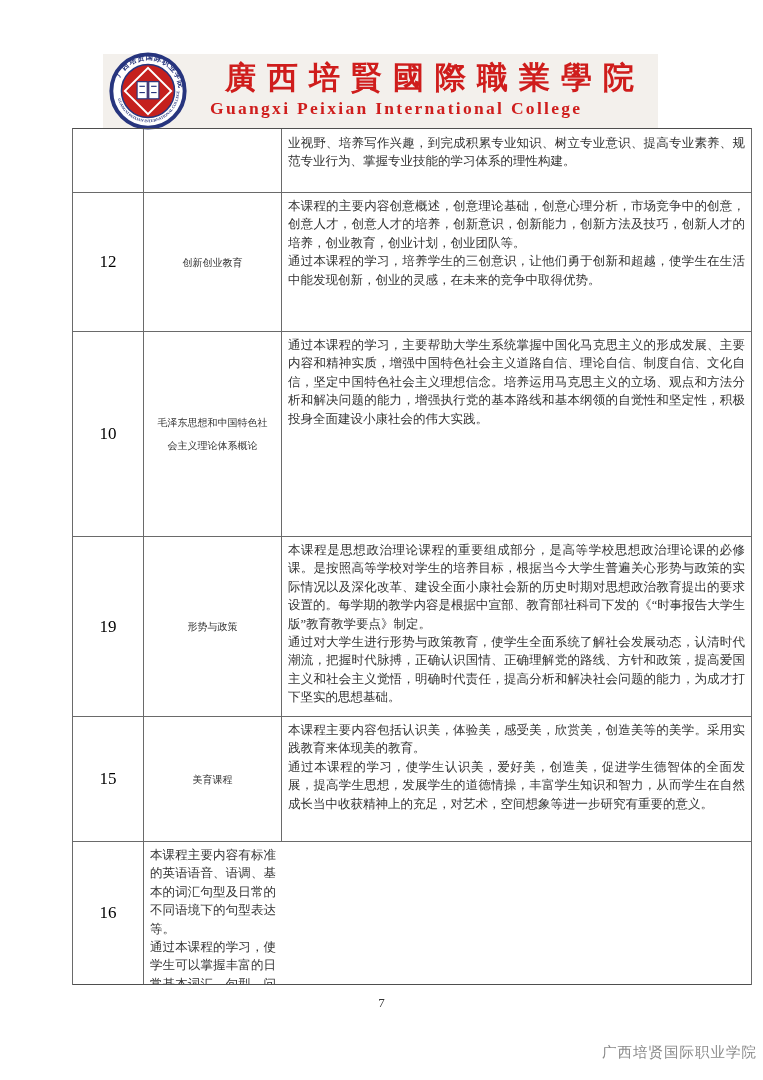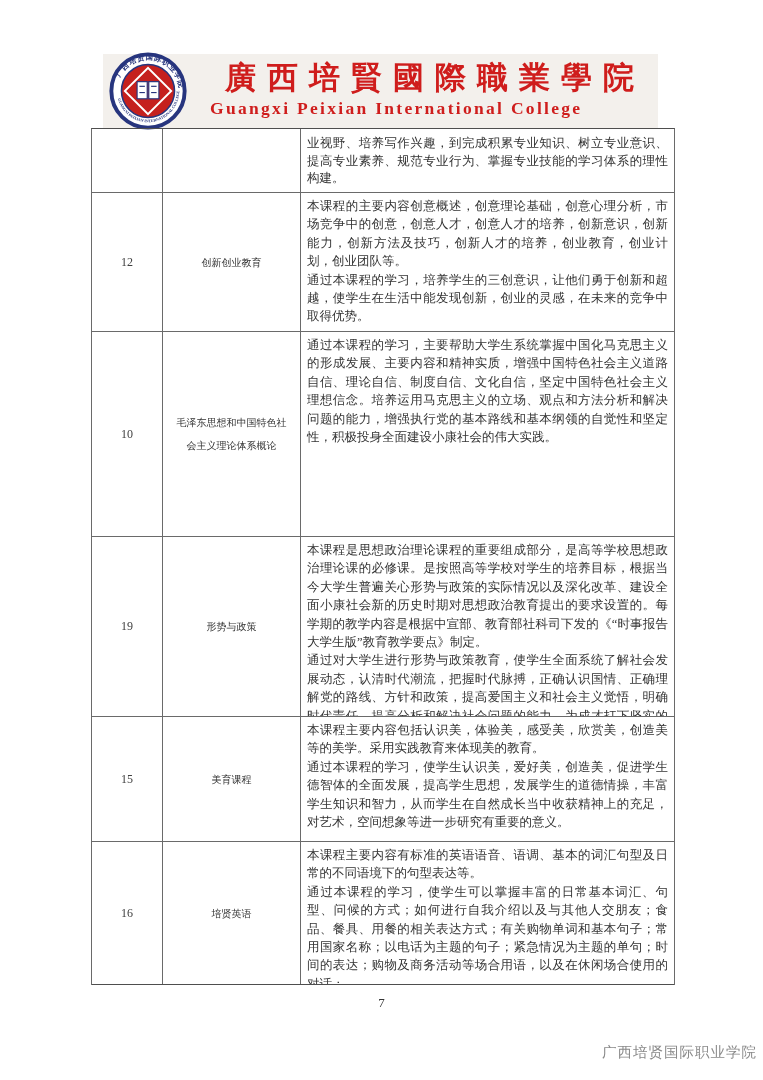--- a/index.html
+++ b/index.html
@@ -24,21 +24,21 @@
     font-family:"Liberation Serif","DejaVu Serif",serif;
   }
   .title-en{
     position:absolute;left:107px;top:44px;width:448px;
     font-size:17.5px;font-weight:bold;color:#cf1d1c;
     letter-spacing:2.3px;white-space:nowrap;
     font-family:"Liberation Serif","DejaVu Serif",serif;
   }
   
   .ctable{
-    position:absolute;left:91px;top:128px;width:584px;
+    position:absolute;left:72px;top:128px;width:680px;
     border-top:1.5px solid #4e4e4e;
     border-left:1px solid #6a6a6a;
     border-right:1px solid #6a6a6a;
     box-sizing:border-box;
   }
   .trow{
     display:grid;
     grid-template-columns:71px 138px 1fr;
     border-bottom:1px solid #6a6a6a;
     box-sizing:border-box;
@@ -46,21 +46,21 @@
   .trow.r0{height:64px;}
   .trow.r1{height:139px;}
   .trow.r2{height:205px;}
   .trow.r3{height:180px;}
   .trow.r4{height:125px;}
   .trow.r5{height:143px;border-bottom:1.5px solid #4e4e4e;}
   .cell{overflow:hidden;box-sizing:border-box;}
   .cell.num{
     border-right:1px solid #6a6a6a;
     display:flex;align-items:center;justify-content:center;
-    font-size:12px;color:#404040;
+    font-size:17px;color:#000000;
   }
   .cell.course{
     border-right:1px solid #6a6a6a;
     display:flex;align-items:center;justify-content:center;
     text-align:center;
     font-size:10px;line-height:23px;color:#333;
     padding:0 9px;
   }
   .cell.desc{
     padding:4px 6px 2px 6px;
@@ -151,21 +151,20 @@
       <div class="cell num">15</div>
       <div class="cell course">美育课程</div>
       <div class="cell desc">
         <p>本课程主要内容包括认识美，体验美，感受美，欣赏美，创造美等的美学。采用实践教育来体现美的教育。</p>
         <p>通过本课程的学习，使学生认识美，爱好美，创造美，促进学生德智体的全面发展，提高学生思想，发展学生的道德情操，丰富学生知识和智力，从而学生在自然成长当中收获精神上的充足，对艺术，空间想象等进一步研究有重要的意义。</p>
       </div>
     </div>
 
     <div class="trow r5">
       <div class="cell num">16</div>
-      <div class="cell course">培贤英语</div>
       <div class="cell desc">
         <p>本课程主要内容有标准的英语语音、语调、基本的词汇句型及日常的不同语境下的句型表达等。</p>
         <p>通过本课程的学习，使学生可以掌握丰富的日常基本词汇、句型、问候的方式；如何进行自我介绍以及与其他人交朋友；食品、餐具、用餐的相关表达方式；有关购物单词和基本句子；常用国家名称；以电话为主题的句子；紧急情况为主题的单句；时间的表达；购物及商务活动等场合用语，以及在休闲场合使用的对话；</p>
       </div>
     </div>
 
   </div>
 
   <div class="page-number">7</div>
   <div class="watermark">广西培贤国际职业学院</div>

